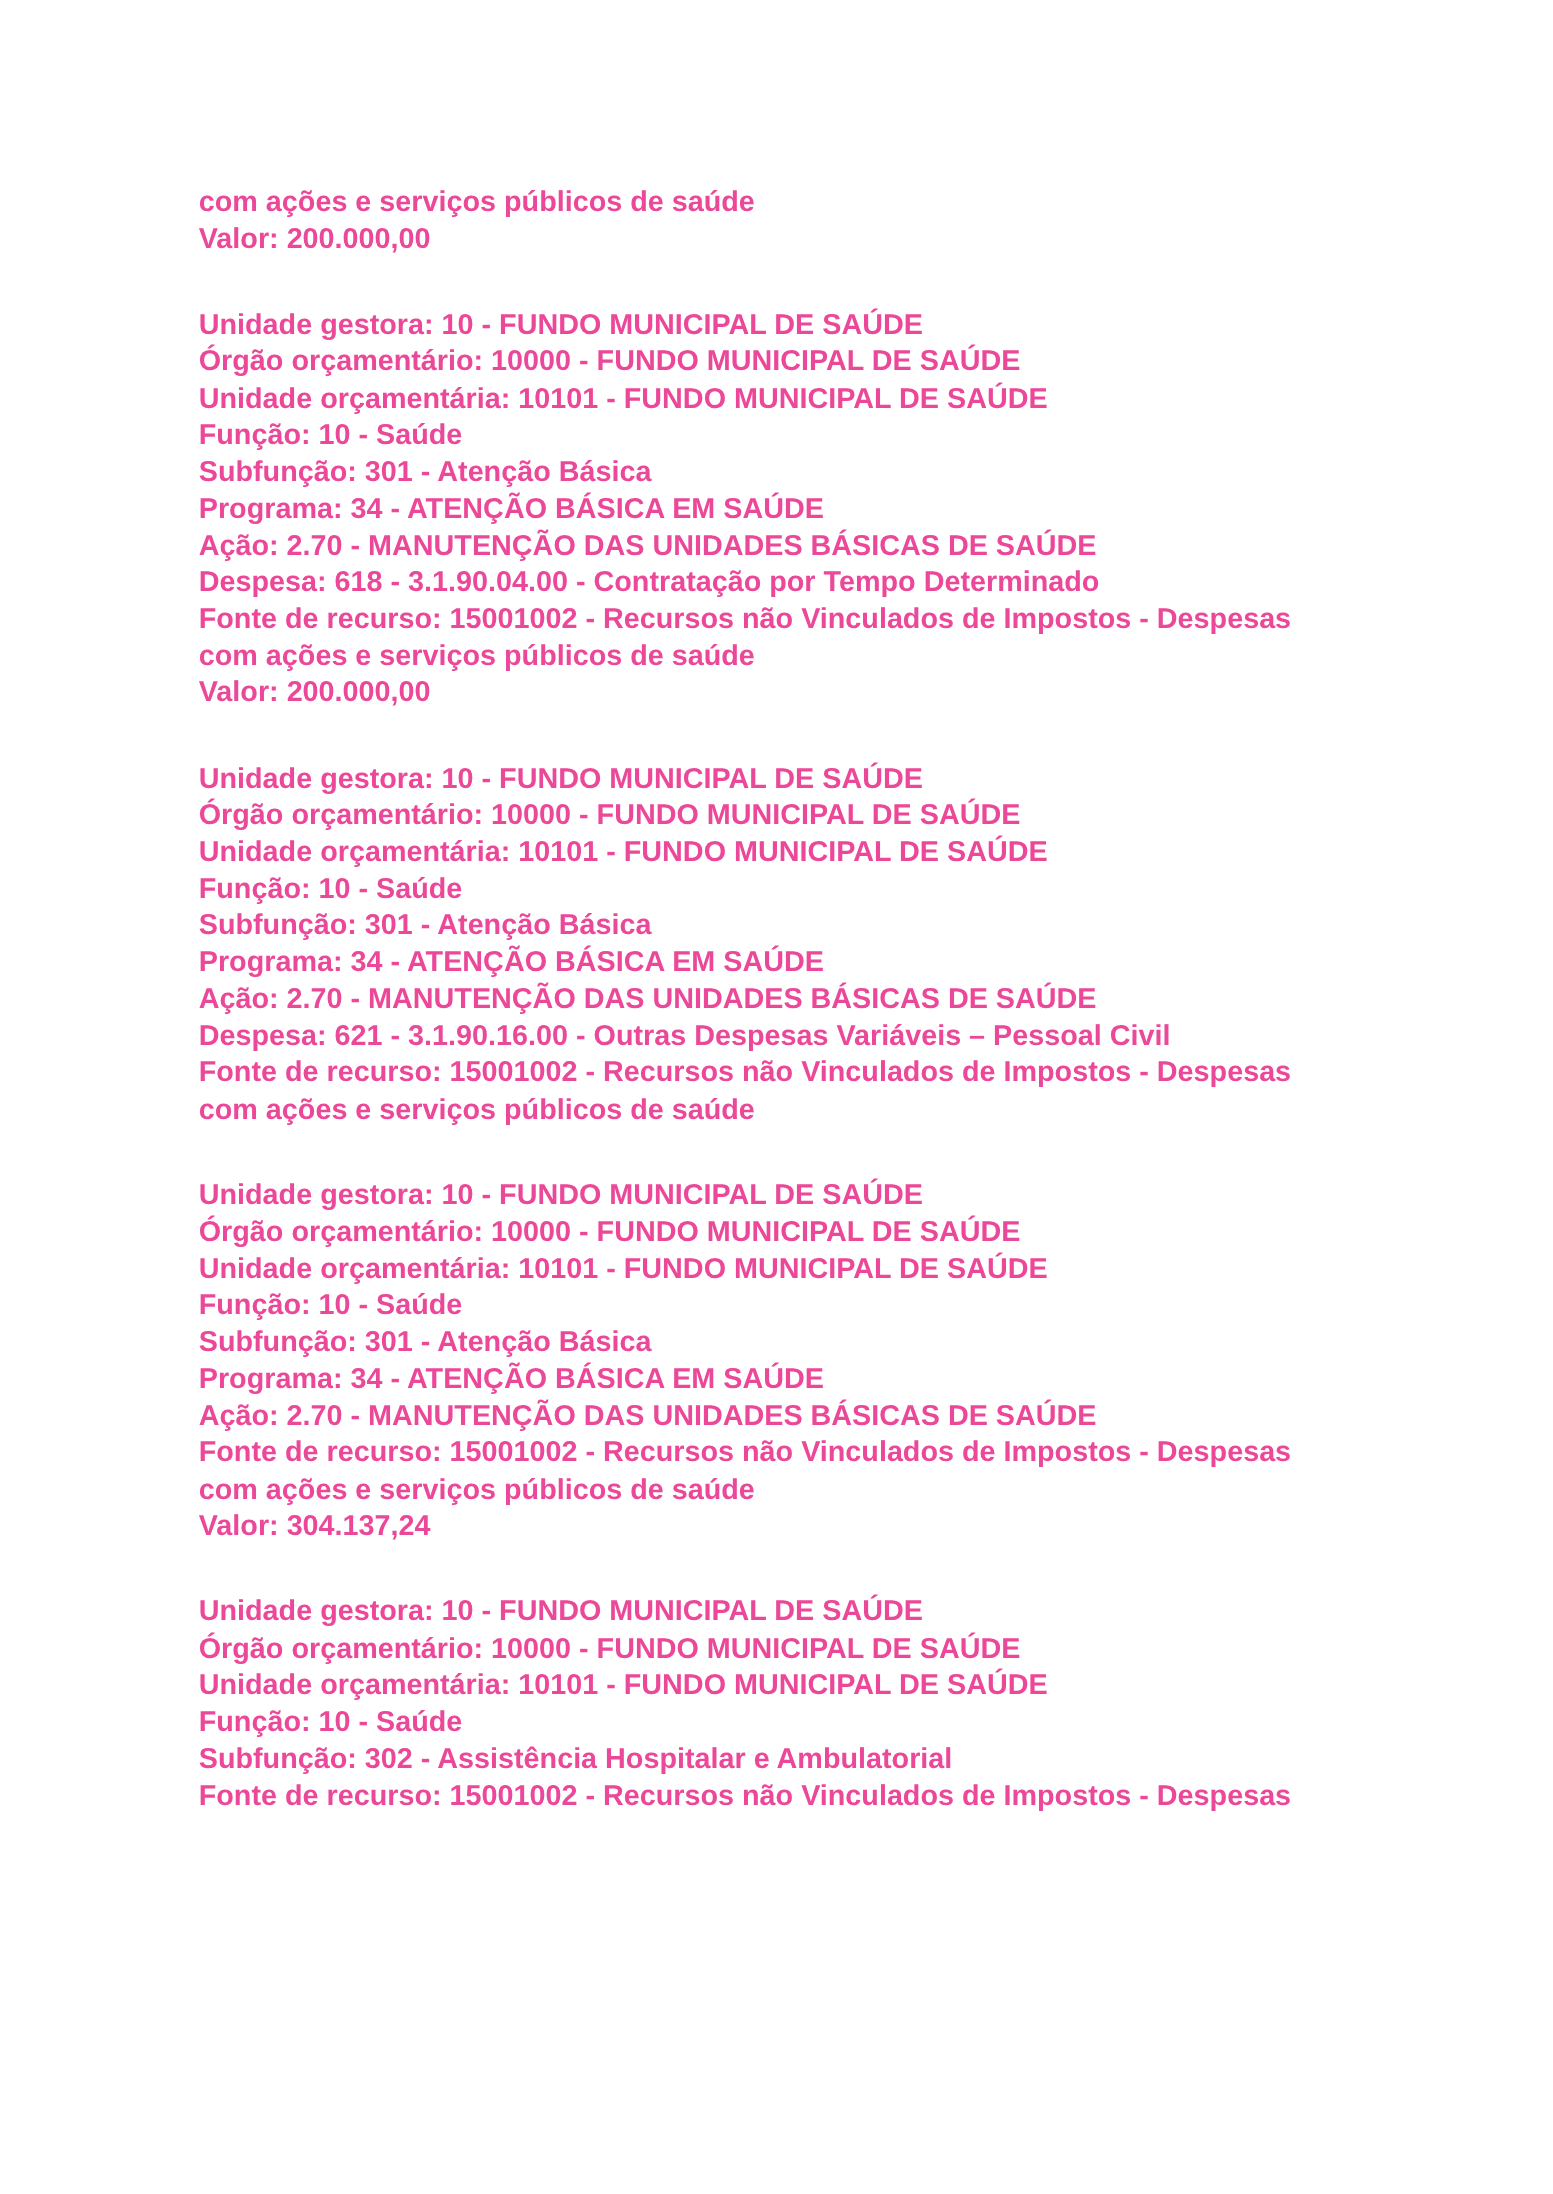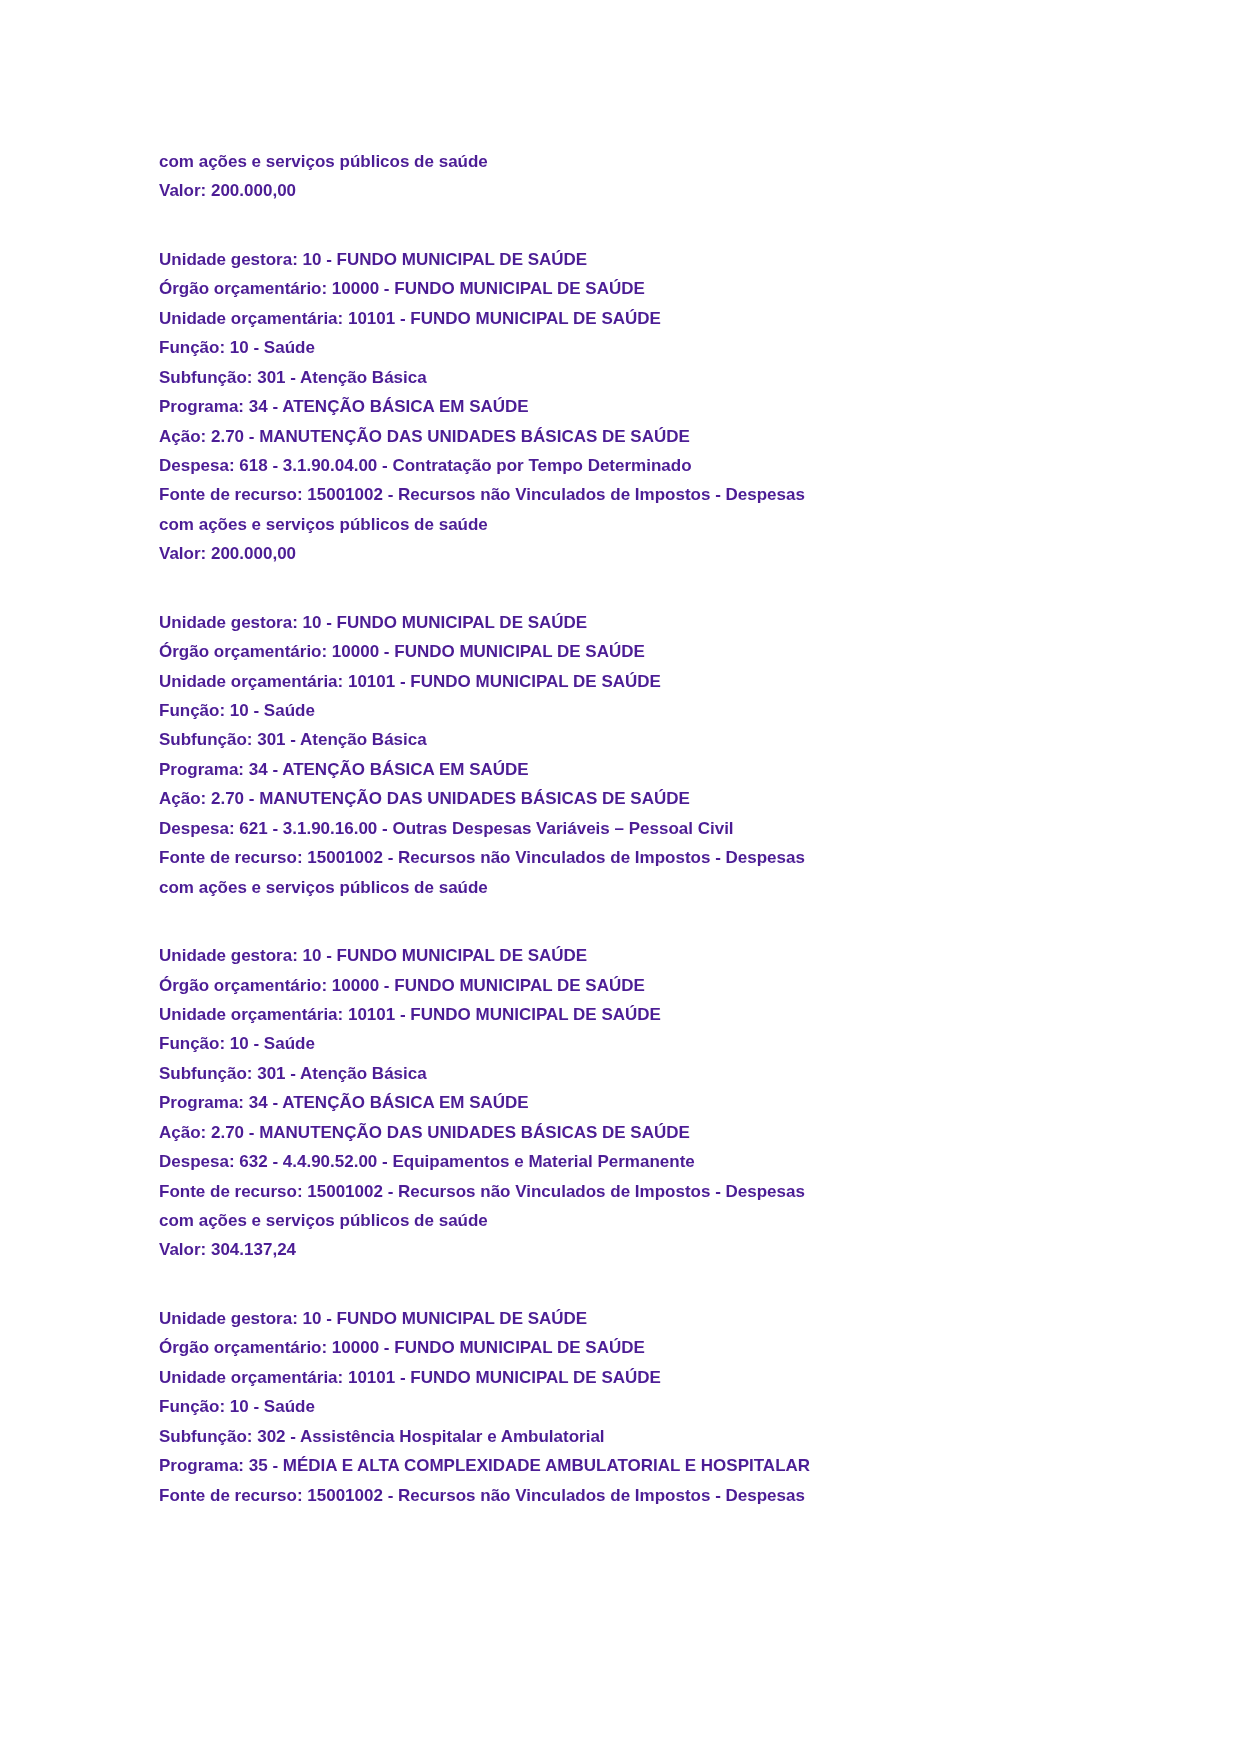--- a/index.html
+++ b/index.html
@@ -14,23 +14,23 @@
     background: #ffffff;
     overflow: hidden;
   }
   .content {
     position: absolute;
     left: 159px;
     top: 147px;
     width: 960px;
     font-family: "Liberation Sans", sans-serif;
     font-weight: bold;
-    font-size: 17px;
+    font-size: 23px;
     line-height: 29.43px;
-    color: #4c1d95;
+    color: #ec4899;
   }
   .para {
     margin: 0;
     padding: 0;
   }
   .para + .para {
     margin-top: 39px; 
   }
   .line {
     white-space: nowrap;
@@ -75,30 +75,28 @@
     </div>
 
     <div class="para">
       <div class="line">Unidade gestora: 10 - FUNDO MUNICIPAL DE SAÚDE</div>
       <div class="line">Órgão orçamentário: 10000 - FUNDO MUNICIPAL DE SAÚDE</div>
       <div class="line">Unidade orçamentária: 10101 - FUNDO MUNICIPAL DE SAÚDE</div>
       <div class="line">Função: 10 - Saúde</div>
       <div class="line">Subfunção: 301 - Atenção Básica</div>
       <div class="line">Programa: 34 - ATENÇÃO BÁSICA EM SAÚDE</div>
       <div class="line">Ação: 2.70 - MANUTENÇÃO DAS UNIDADES BÁSICAS DE SAÚDE</div>
-      <div class="line">Despesa: 632 - 4.4.90.52.00 - Equipamentos e Material Permanente</div>
       <div class="line">Fonte de recurso: 15001002 - Recursos não Vinculados de Impostos - Despesas</div>
       <div class="line">com ações e serviços públicos de saúde</div>
       <div class="line">Valor: 304.137,24</div>
     </div>
 
     <div class="para">
       <div class="line">Unidade gestora: 10 - FUNDO MUNICIPAL DE SAÚDE</div>
       <div class="line">Órgão orçamentário: 10000 - FUNDO MUNICIPAL DE SAÚDE</div>
       <div class="line">Unidade orçamentária: 10101 - FUNDO MUNICIPAL DE SAÚDE</div>
       <div class="line">Função: 10 - Saúde</div>
       <div class="line">Subfunção: 302 - Assistência Hospitalar e Ambulatorial</div>
-      <div class="line">Programa: 35 - MÉDIA E ALTA COMPLEXIDADE AMBULATORIAL E HOSPITALAR</div>
       <div class="line">Fonte de recurso: 15001002 - Recursos não Vinculados de Impostos - Despesas</div>
     </div>
 
   </div>
 </div>
 
 </body></html>

